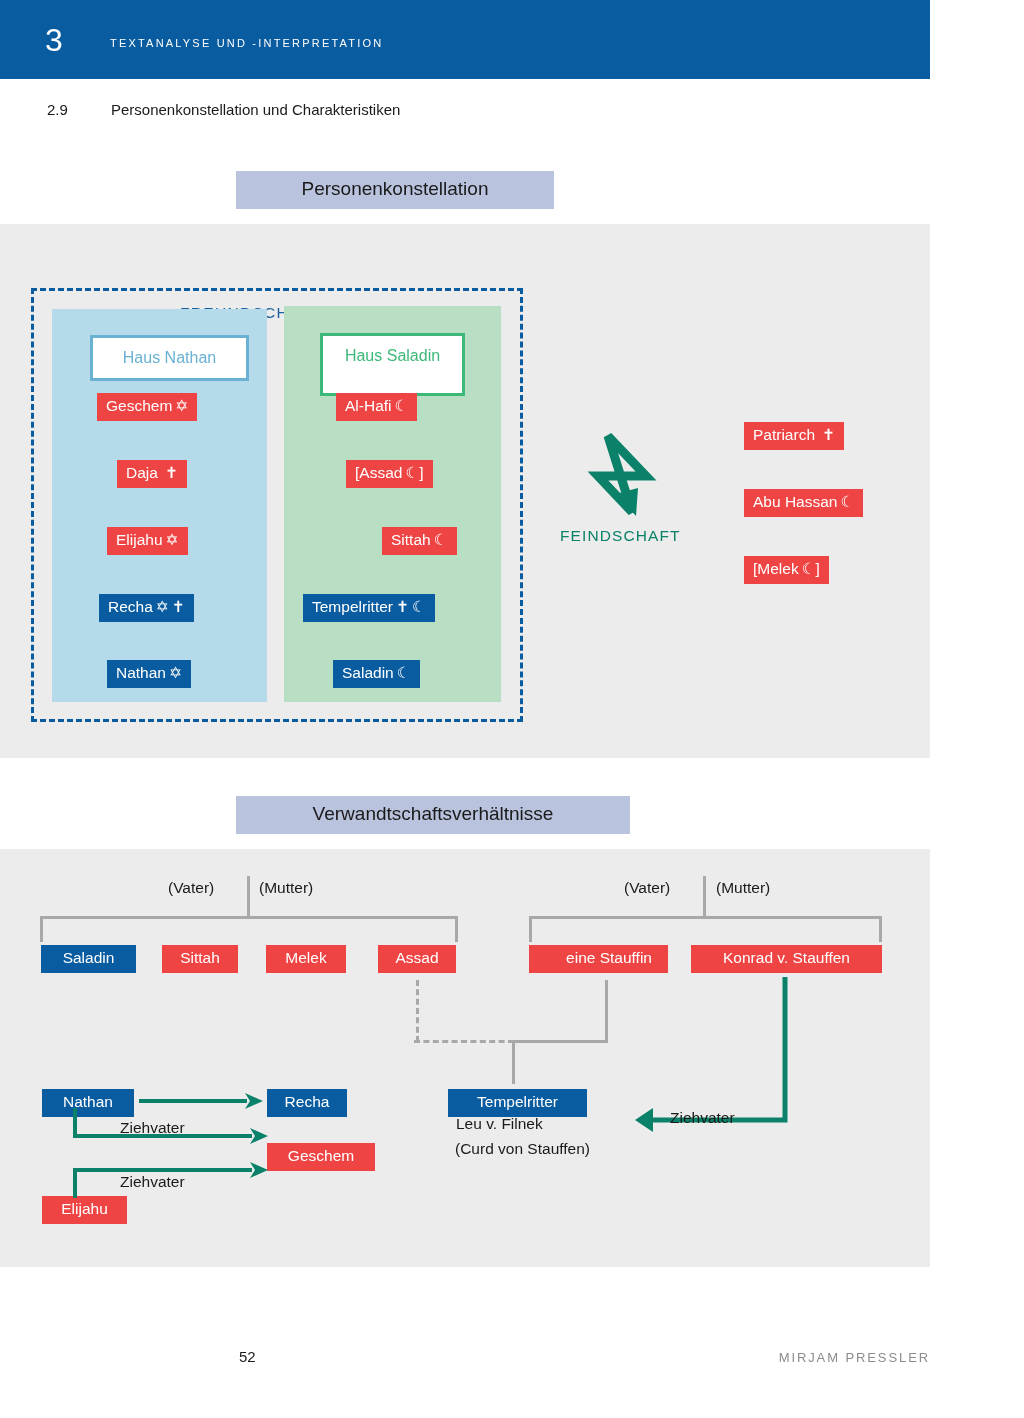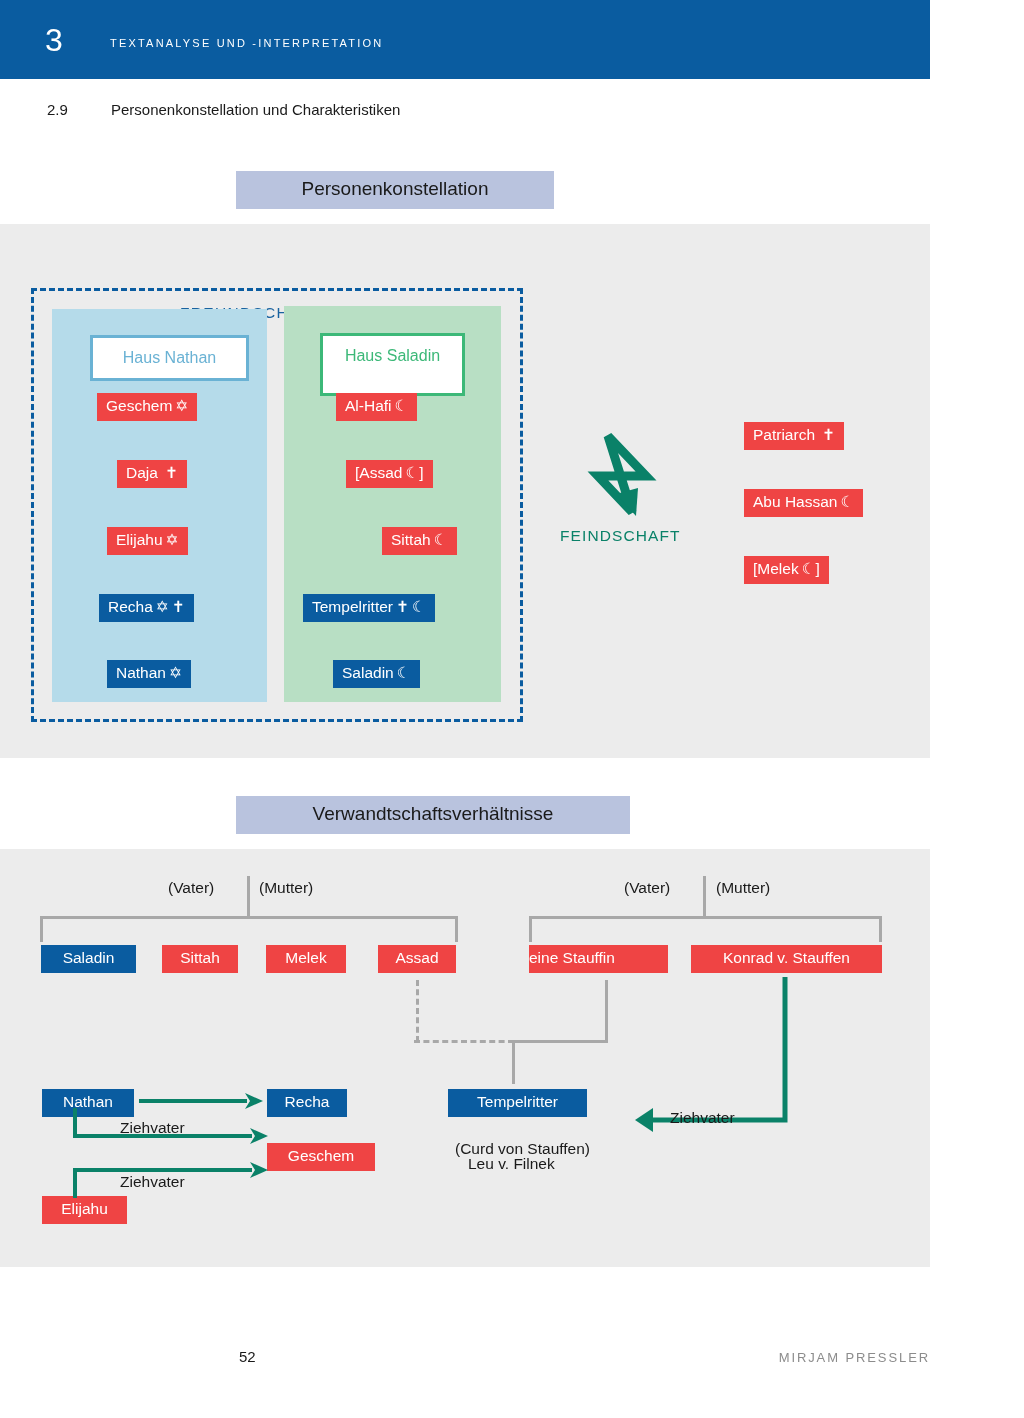--- a/index.html
+++ b/index.html
@@ -164,31 +164,31 @@
 <div class="badge lilac" style="left:266px;top:945px;width:80px;text-align:center;padding-left:0;padding-right:0;">Melek</div>
 <div class="badge lilac" style="left:378px;top:945px;width:78px;text-align:center;padding-left:0;padding-right:0;">Assad</div>
 
 <div class="plain-text" style="left:624px;top:879px;">(Vater)</div>
 <div class="plain-text" style="left:716px;top:879px;">(Mutter)</div>
 <div class="gray-line" style="left:703px;top:876px;width:3px;height:42px;"></div>
 <div class="gray-line" style="left:529px;top:916px;width:353px;height:3px;"></div>
 <div class="gray-line" style="left:529px;top:916px;width:3px;height:26px;"></div>
 <div class="gray-line" style="left:879px;top:916px;width:3px;height:26px;"></div>
 
-<div class="badge lilac" style="left:529px;top:945px;width:139px;text-align:left;padding-left:0;padding-right:0;">eine Stauffin</div>
+<div class="badge lilac" style="left:529px;top:945px;width:139px;text-align:right;padding-left:0;padding-right:16px;">eine Stauffin</div>
 <div class="badge lilac" style="left:691px;top:945px;width:191px;text-align:center;padding-left:0;padding-right:0;">Konrad v. Stauffen</div>
 
 <div class="dash-v" style="left:416px;top:980px;height:62px;"></div>
 <div class="dash-h" style="left:414px;top:1040px;width:100px;"></div>
 <div class="gray-line" style="left:605px;top:980px;width:3px;height:62px;"></div>
 <div class="gray-line" style="left:512px;top:1040px;width:96px;height:3px;"></div>
 <div class="gray-line" style="left:512px;top:1040px;width:3px;height:44px;"></div>
 
 <div class="badge navy" style="left:448px;top:1089px;width:139px;text-align:center;padding-left:0;padding-right:0;">Tempelritter</div>
-<div class="plain-text" style="left:468px;top:1115px;margin-top:40px;">Leu v. Filnek</div>
+<div class="plain-text" style="left:456px;top:1115px;">Leu v. Filnek</div>
 <div class="plain-text" style="left:455px;top:1140px;">(Curd von Stauffen)</div>
 
 <div style="position:absolute;left:633px;top:975px;width:160px;height:155px;">
   <svg width="160" height="155" viewBox="0 0 160 155">
     <path d="M152 2 L152 145 L16 145" fill="none" stroke="#0a8168" stroke-width="5"></path>
     <path d="M20 133 L20 157 L2 145 Z" fill="#0a8168"></path>
   </svg>
 </div>
 <div class="plain-text" style="left:670px;top:1109px;">Ziehvater</div>
 

